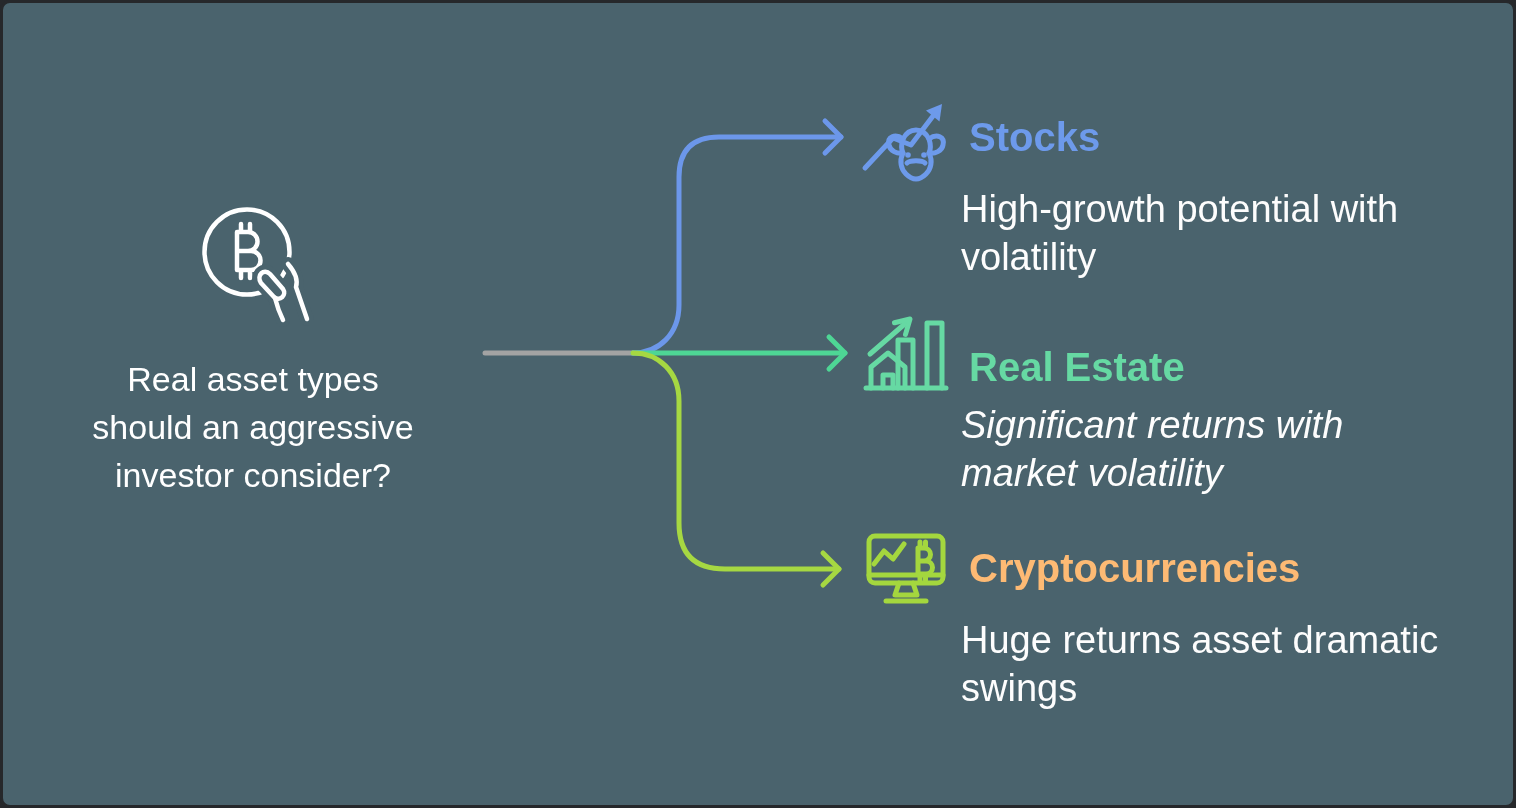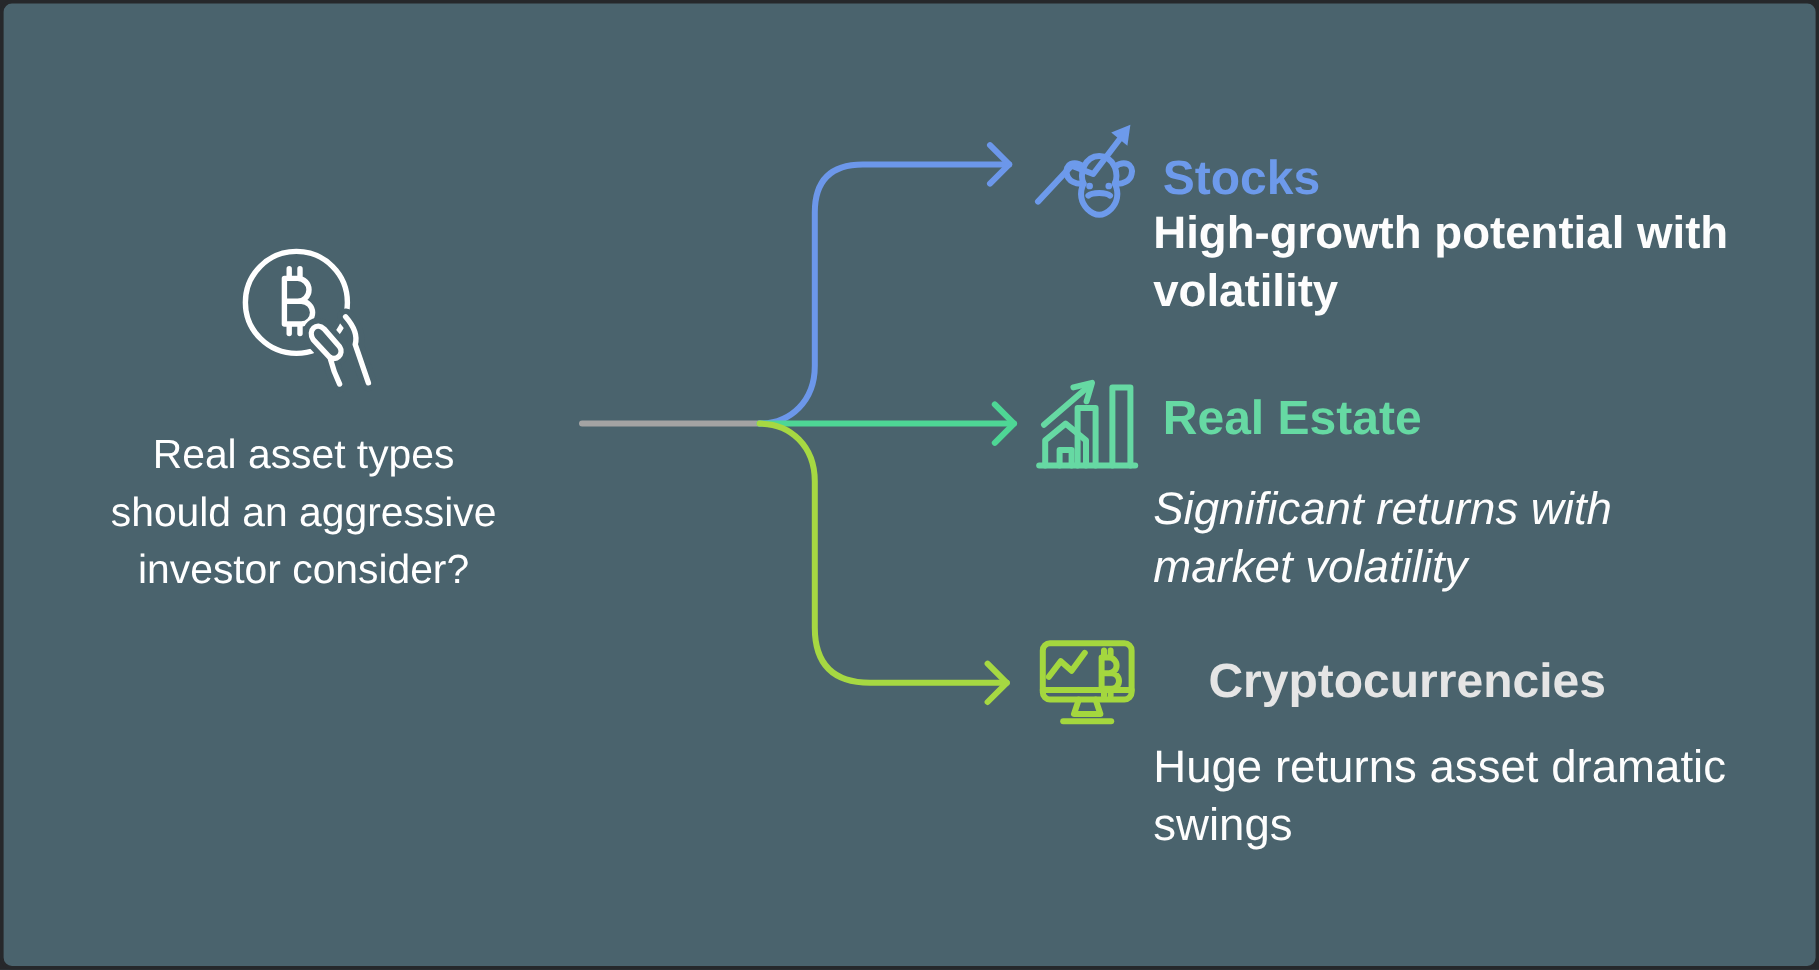--- a/index.html
+++ b/index.html
@@ -24,29 +24,29 @@
     position:absolute;left:30px;top:352px;width:440px;
     text-align:center;color:#ffffff;
     font-size:34px;line-height:48px;font-weight:400;
     white-space:pre-line;
   }
   .branch-label{
     position:absolute;left:966px;
     font-size:40px;line-height:48px;font-weight:700;
     white-space:nowrap;
   }
-  .label-stocks{top:110px;margin-top:12px;}
-  .label-real-estate{top:322px;}
+  .label-stocks{top:110px;}
+  .label-real-estate{top:340px;}
   .label-crypto{top:541px;}
   .branch-desc{
     position:absolute;left:958px;width:540px;
     color:#fdfdfd;font-size:38px;line-height:48px;font-weight:400;
     white-space:pre-line;
   }
-  .desc-stocks{top:168px;font-weight:bold;}
+  .desc-stocks{top:182px;}
   .desc-real-estate{top:398px;font-style:italic;}
   .desc-crypto{top:613px;}
 </style>
 </head>
 <body>
 
 <div class="canvas">
 
   <svg class="connectors" viewBox="0 0 1516 808">
     <g fill="none" stroke-linecap="round" stroke-linejoin="round">
@@ -126,17 +126,17 @@
         <rect x="12" y="9" width="74" height="47" rx="6"></rect>
         <path d="M12 48 H86"></path>
         <path d="M42 56 L38 68 H60 L56 56"></path>
         <path d="M29 74 H69"></path>
         <path d="M17 37 L27 24 L36 32 L47 17"></path>
         <path d="M61 21 V47 M61 21 H67 A6.5 6.5 0 0 1 67 34 H61 M61 34 H69 A6.5 6.5 0 0 1 69 47 H61
                  M63 15 V21 M68.5 15 V21 M63 47 V53 M68.5 47 V53"></path>
       </g>
     </svg>
   </div>
-  <div class="branch-label label-crypto" style="color: #e5e5e5; margin-left: 38px;">Cryptocurrencies</div>
+  <div class="branch-label label-crypto" style="color: #fdba74;">Cryptocurrencies</div>
   <div class="branch-desc desc-crypto">Huge returns asset dramatic
 swings</div>
 
 </div>
 
 </body></html>

